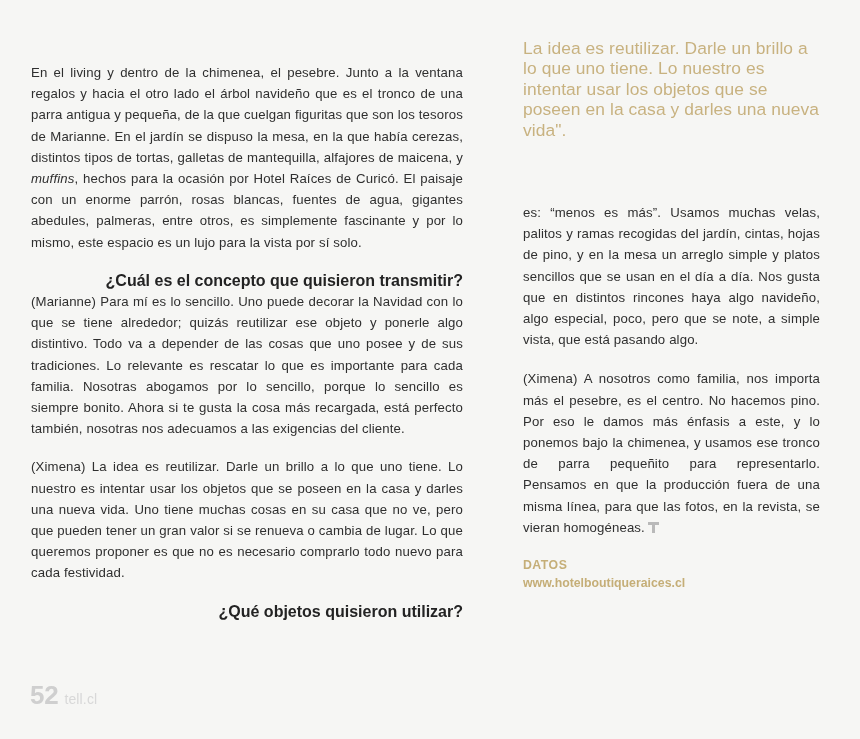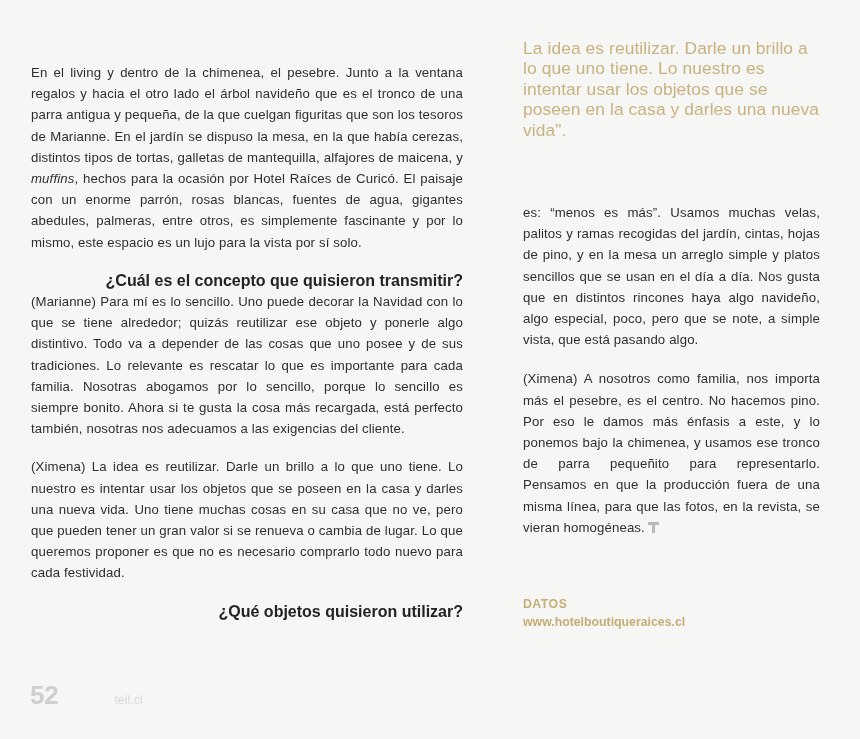--- a/index.html
+++ b/index.html
@@ -101,21 +101,21 @@
     position: absolute;
     left: 4px; top: 0;
     width: 3px; height: 11px;
     background: #b9b9b9;
   }
 
   
   .datos {
     position: absolute;
     left: 523px;
-    top: 595px;
+    top: 556px;
     width: 309px;
     font-size: 12.3px;
     line-height: 18px;
   }
   .datos-title {
     font-weight: bold;
     color: #c5ae77;
     letter-spacing: 0.04em;
     display: block;
   }
@@ -128,35 +128,34 @@
     color: #c5ae77;
   }
 
   
   .footer {
     position: absolute;
     left: 30px;
     bottom: 31px;
     display: flex;
     align-items: baseline;
-    gap: 20px;
+    gap: 6px;
   }
   .page-number {
     font-size: 26px;
     font-weight: bold;
     color: #cfcfcf;
     letter-spacing: -0.01em;
     line-height: 1;
   }
   .footer-brand {
-    font-size: 12px;
+    font-size: 14px;
     color: #d8d8d8;
     letter-spacing: 0.01em;
     line-height: 1;
-    margin-left: 36px;
   }
 </style>
 </head>
 <body>
 
 <div class="page">
 
   <div class="col-left">
 
     <p class="body"><span>En el living y dentro de la chimenea, el pesebre. Junto a la ventana regalos y hacia el otro lado el árbol navideño que es el tronco de una parra antigua y pequeña, de la que cuelgan figuritas que son los tesoros de Marianne. En el jardín se dispuso la mesa, en la que había cerezas, distintos tipos de tortas, galletas de mantequilla, alfajores de maicena, y </span><span class="italic">muffins</span><span>, hechos para la ocasión por Hotel Raíces de Curicó. El paisaje con un enorme parrón, rosas blancas, fuentes de agua, gigantes abedules, palmeras, entre otros, es simplemente fascinante y por lo mismo, este espacio es un lujo para la vista por sí solo.</span></p>

